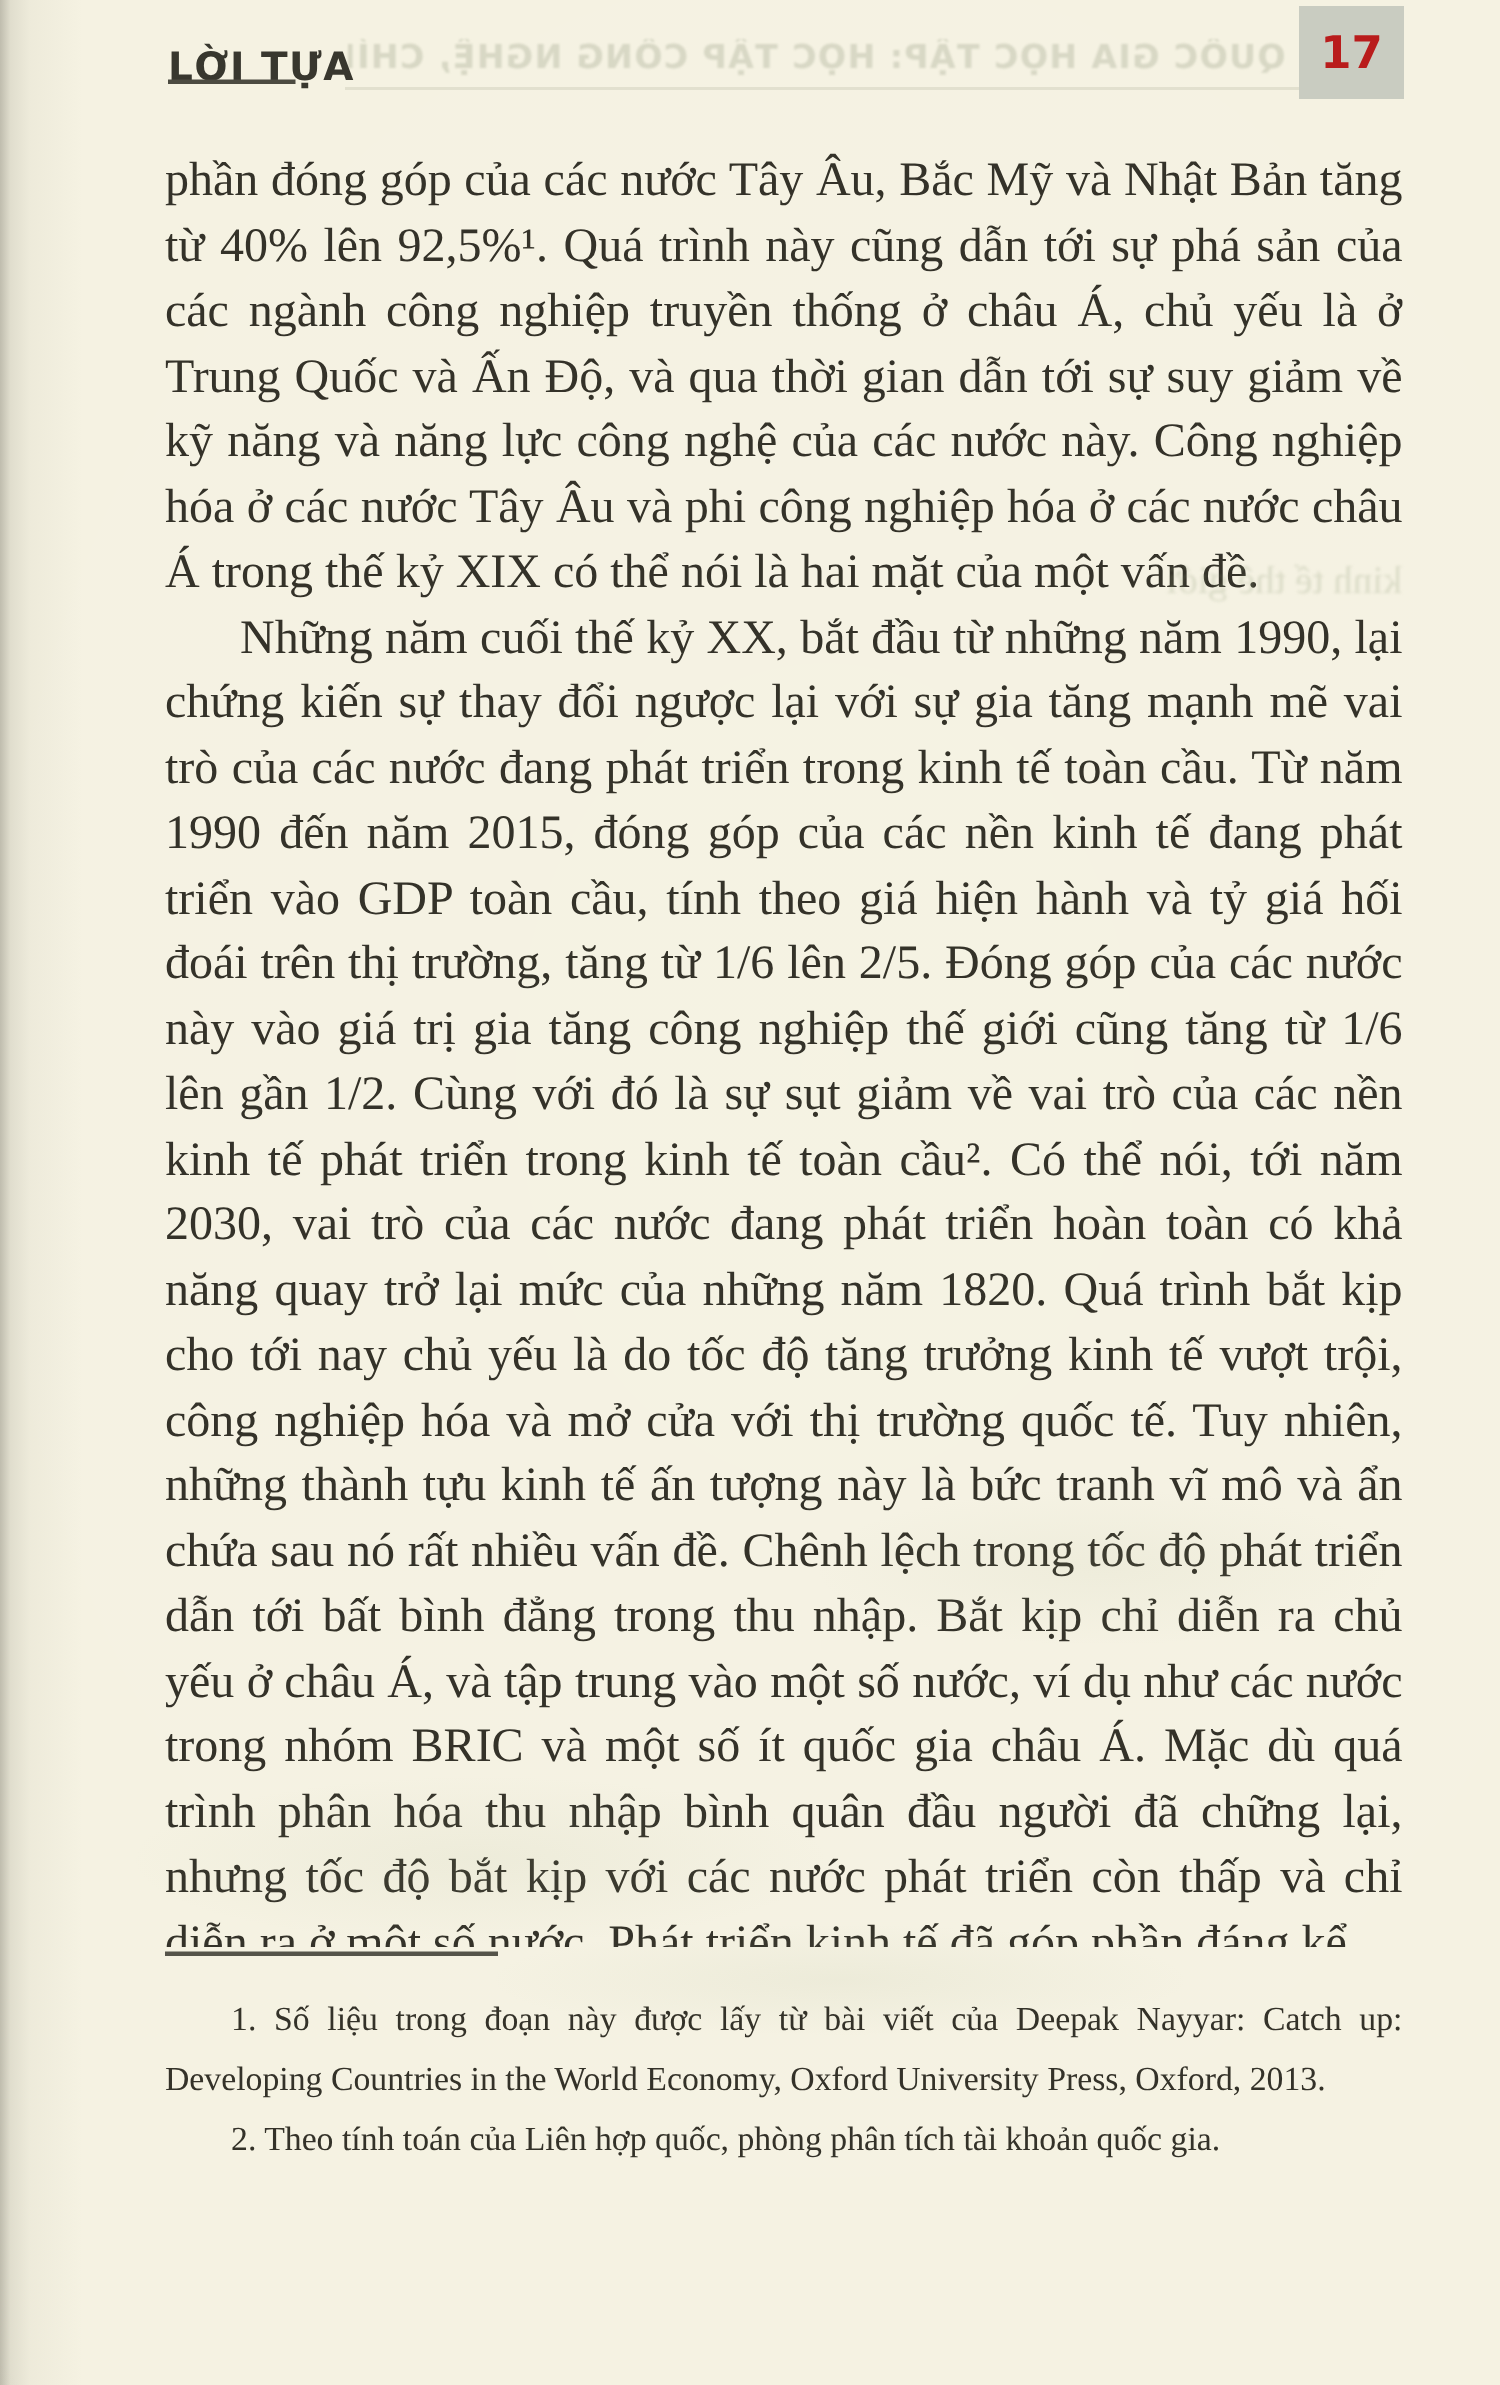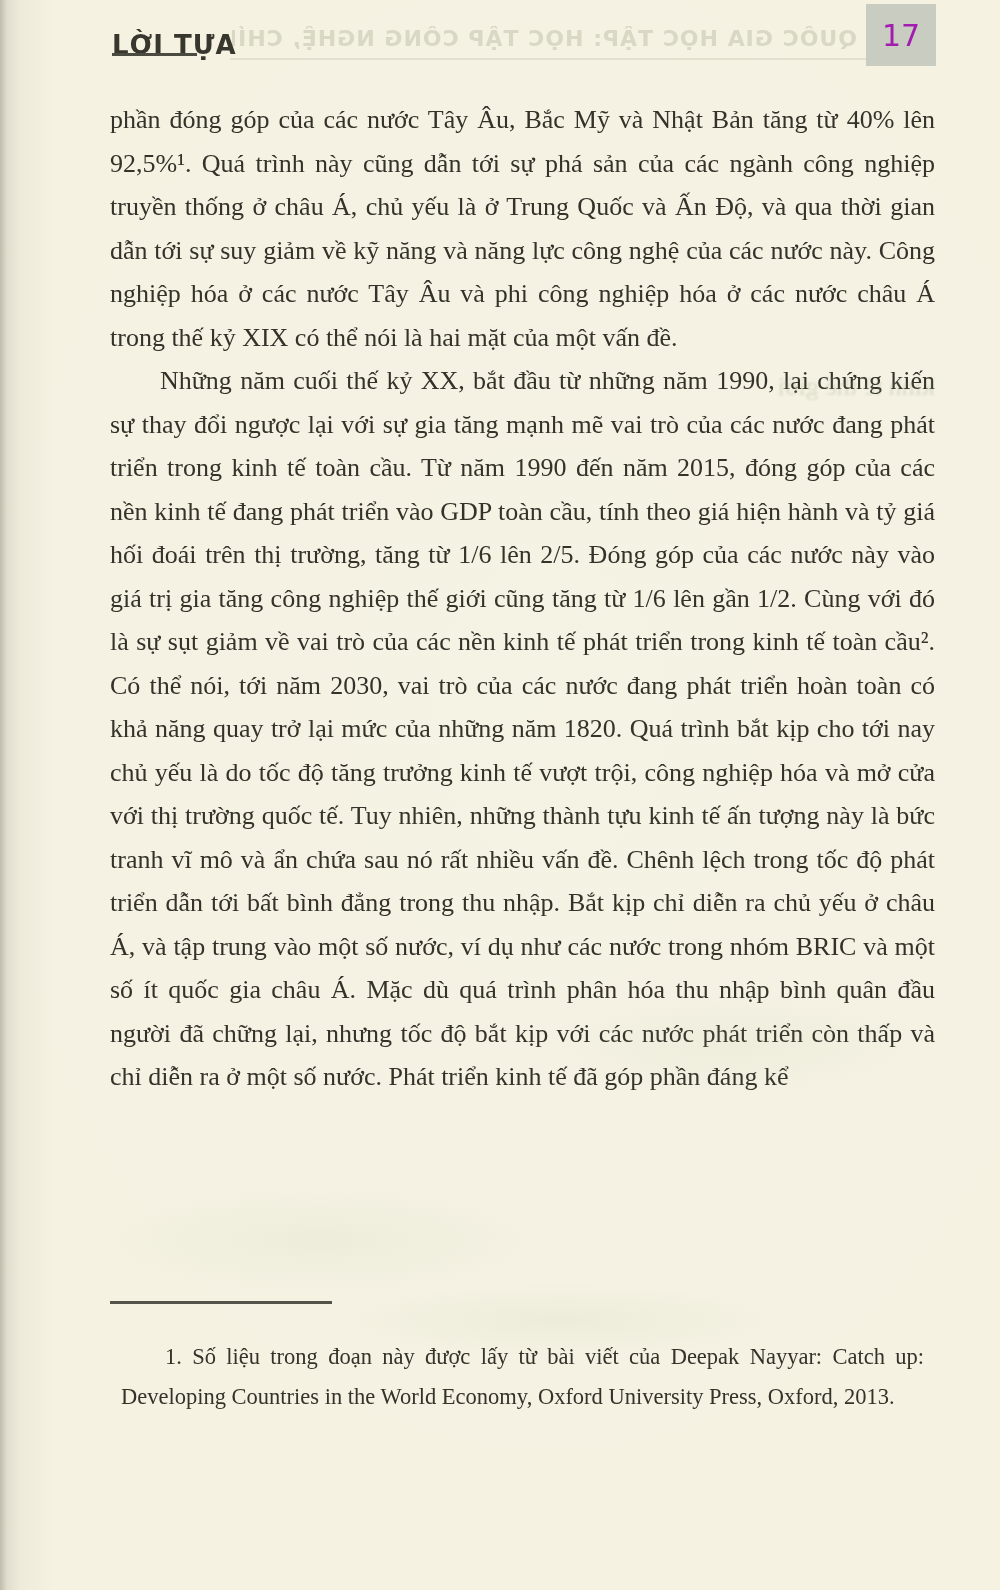--- a/index.html
+++ b/index.html
@@ -53,27 +53,27 @@
     background: rgba(148,156,128,0.20);
   }
   .pagenum-box {
     position: absolute; left: 866px; top: 4px;
     width: 70px; height: 62px;
     background: #c9ccc1;
     display: flex; align-items: center; justify-content: center;
   }
   .pagenum-box span {
     font-family: "DejaVu Sans", "Liberation Sans", sans-serif;
-    font-size: 30px; font-weight: normal; color: #a21caf;
+    font-size: 30px; font-weight: bold; color: #b91c1c;
   }
   
   .body-text {
     position: absolute; left: 110px; top: 98px;
     width: 825px; height: 1200px; overflow: hidden;
-    font-size: 26px; line-height: 43.5px;
+    font-size: 32px; line-height: 43.5px;
     text-align: justify;
   }
   .para { margin: 0; }
   .para.indent { text-indent: 50px; }
   
   .ghost {
     position: absolute; pointer-events: none;
     font-size: 26px; color: rgba(148,160,122,0.26);
     transform: scaleX(-1); white-space: nowrap;
     filter: blur(1px);
@@ -90,21 +90,21 @@
   .fn-rule {
     position: absolute; left: 110px; top: 1301px;
     width: 222px; height: 3px; background: #55544a;
   }
   .footnotes {
     position: absolute; left: 110px; top: 1326px;
     width: 825px;
     font-size: 22.5px; line-height: 40px;
     text-align: justify;
   }
-  .fn { margin: 11px; text-indent: 44px; }
+  .fn { margin: 0; text-indent: 44px; }
 </style>
 </head>
 <body>
 
 <div class="page">
 
   <div class="edge-shadow"></div>
 
   <div class="header-bleed">QUỐC GIA HỌC TẬP: HỌC TẬP CÔNG NGHỆ, CHÍNH SÁCH CÔNG</div>
   <div class="header-bleed-rule"></div>
@@ -122,15 +122,16 @@
   </main>
 
   <div class="ghost ghost-1">kinh tế thế giới</div>
   <div class="smudge smudge-1"></div>
   <div class="smudge smudge-2"></div>
   <div class="smudge smudge-3"></div>
 
   <div class="fn-rule"></div>
   <section class="footnotes">
     <p class="fn">1. Số liệu trong đoạn này được lấy từ bài viết của Deepak Nayyar: Catch up: Developing Countries in the World Economy, Oxford University Press, Oxford, 2013.</p>
+    <p class="fn">2. Theo tính toán của Liên hợp quốc, phòng phân tích tài khoản quốc gia.</p>
   </section>
 
 </div>
 
 </body></html>

